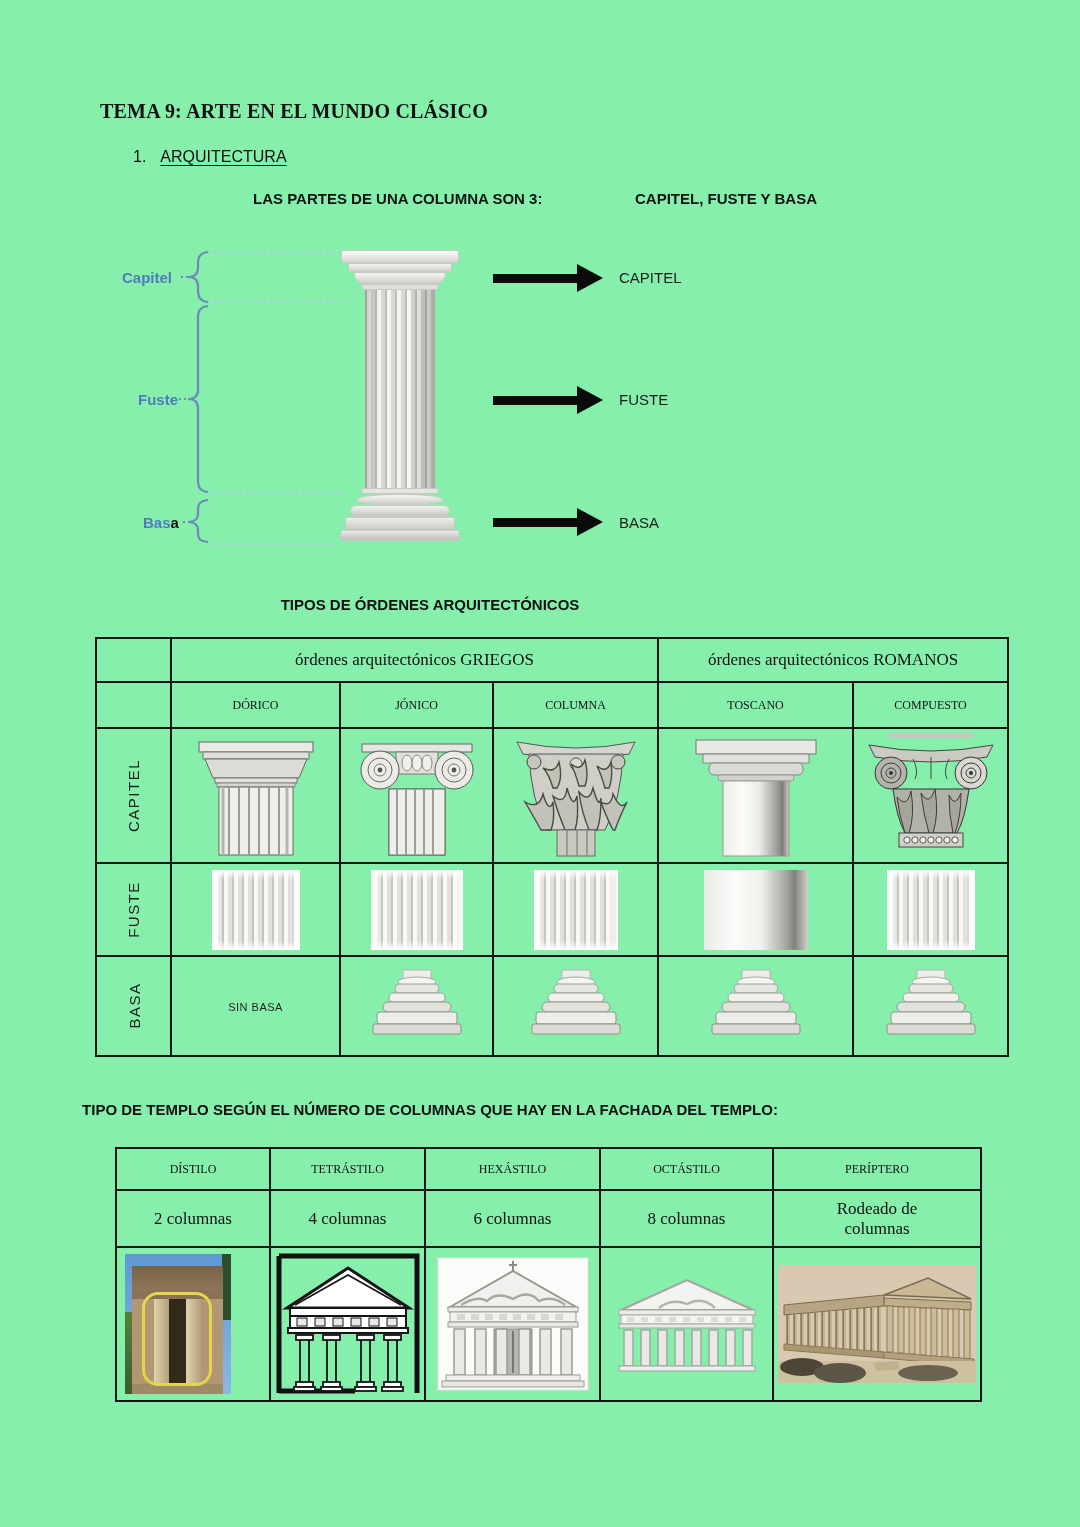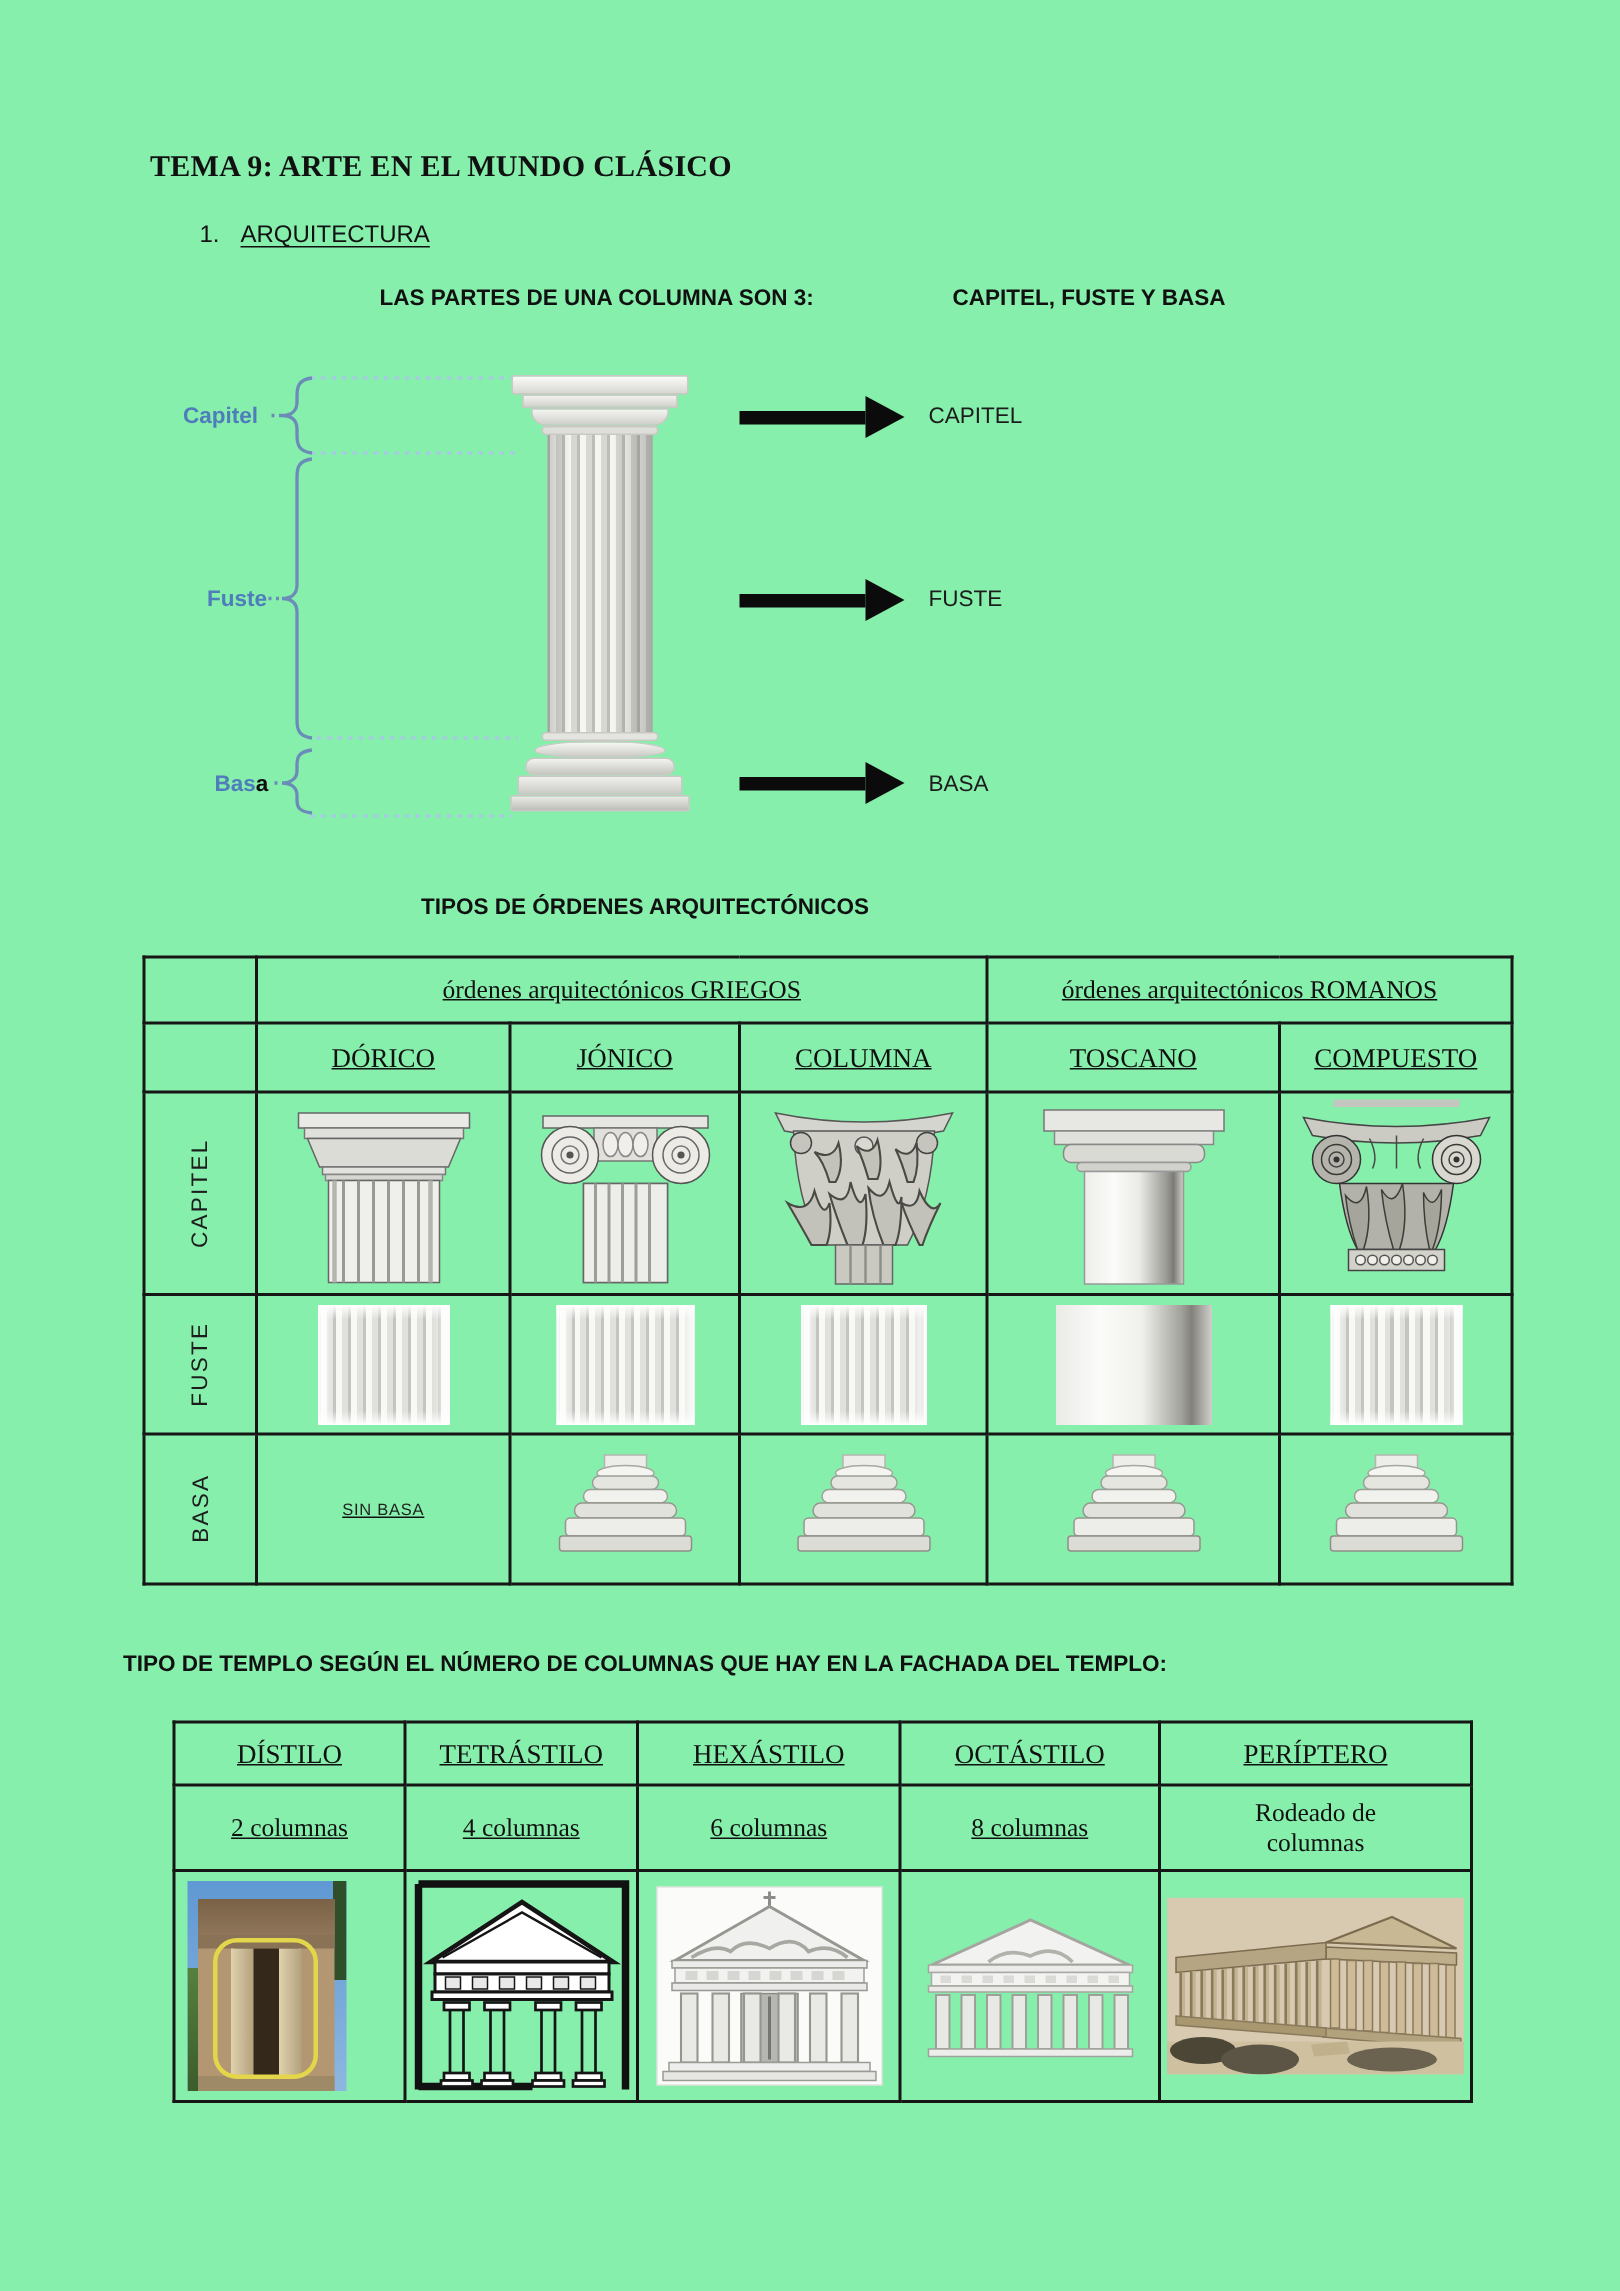--- a/index.html
+++ b/index.html
@@ -36,25 +36,25 @@
              background:linear-gradient(90deg,rgba(110,110,105,.32),rgba(255,255,255,0) 22%,rgba(255,255,255,0) 62%,rgba(95,95,90,.38)),
                         repeating-linear-gradient(90deg,#bdbdb8 0 2px,#f5f5f2 2px 6px,#d8d8d3 6px 10px);}
   .astragal {left:266px;top:250px;width:78px; height:6px; background:#e4e4e0;border-radius:3px;}
   .torus1   {left:261px;top:256px;width:88px; height:11px;background:linear-gradient(#f6f6f3,#cdcdc8);border-radius:50% 50% 40% 40%/70% 70% 50% 50%;}
   .torus2   {left:255px;top:267px;width:100px;height:12px;background:linear-gradient(#f2f2ef,#c6c6c1);border-radius:10px;}
   .plinth   {left:250px;top:279px;width:110px;height:13px;background:linear-gradient(#efefec,#cbcbc6);border-radius:2px;}
   .plinth2  {left:245px;top:292px;width:120px;height:11px;background:linear-gradient(#e9e9e5,#bfbfba);border-radius:2px;}
 
   
   table{border-collapse:collapse;table-layout:fixed;}
-  .dtable td{border:2px solid #161616;text-align:center;vertical-align:middle;padding:0;overflow:hidden;text-decoration:underline;}
+  .dtable td{border:2px solid #161616;text-align:center;vertical-align:middle;padding:0;overflow:hidden;}
   .orders{left:95px;top:637px;}
   .temples{left:115px;top:1147px;}
   .serif-cell{font-family:"Liberation Serif",serif;font-size:17px;}
-  .order-name{font-family:"Liberation Serif",serif;font-size:18px;}
+  .order-name{font-family:"Liberation Serif",serif;font-size:12px;}
   .vlabel{height:100%;}
   .vlabel span{display:inline-block;transform:rotate(-90deg);font-size:15px;letter-spacing:1.5px;color:#1d1d1d;white-space:nowrap;}
   .sin-basa{font-size:11px;letter-spacing:.5px;font-weight:500;color:#1f1f1f;}
   .imgwrap{display:flex;align-items:center;justify-content:center;height:100%;}
 
   
   .flutes{position:relative;width:88px;height:80px;margin:0 auto;
           background:repeating-linear-gradient(90deg,#c4c4c0 0 2px,#f8f8f5 2px 6px,#e0e0dc 6px 10px);}
   .flutes::after{content:"";position:absolute;inset:0;
           background:linear-gradient(90deg,#fff,rgba(255,255,255,0) 12%,rgba(255,255,255,0) 88%,#fff),

